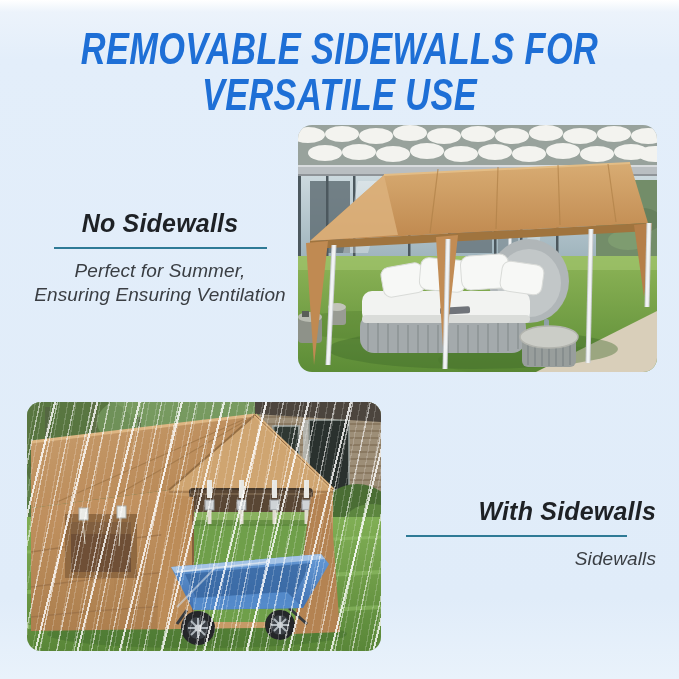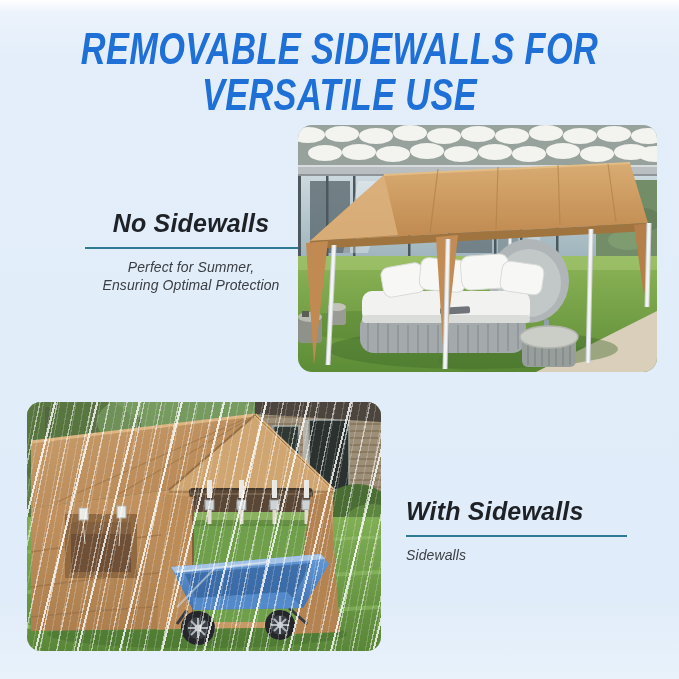--- a/index.html
+++ b/index.html
@@ -20,24 +20,24 @@
     position:absolute;top:26px;left:0;right:0;text-align:center;
     color:var(--accent-blue);font-weight:700;font-size:44px;line-height:1.04;
     letter-spacing:.5px;transform:scale(.78,1);transform-origin:50% 0;
   }
   .title .tline{display:block;}
   
   .tblock h2{
     margin:0;color:var(--heading-text);font-size:25px;font-weight:700;letter-spacing:.2px;
   }
   .tblock .divider{height:2px;background:var(--divider-teal);border:0;margin:9px 0 10px;}
-  .tblock .body{color:var(--body-text);font-size:14px;line-height:1.25;letter-spacing:.1px;}
-  .block-left{position:absolute;top:209px;left:53px;width:276px;text-align:center;}
+  .tblock .body{color:var(--body-text);font-size:19px;line-height:1.25;letter-spacing:.1px;}
+  .block-left{position:absolute;top:209px;left:22px;width:276px;text-align:center;}
   .block-left .divider{width:213px;margin-left:auto;margin-right:auto;}
-  .block-right{position:absolute;top:497px;left:406px;width:250px;text-align:left;}
+  .block-right{position:absolute;top:497px;left:406px;width:250px;text-align:right;}
   .block-right .divider{width:221px;}
   
   .photo{position:absolute;border-radius:14px;overflow:hidden;}
   .photo svg{display:block;}
   .photo-top{left:298px;top:125px;width:359px;height:247px;}
   .photo-bottom{left:27px;top:402px;width:354px;height:249px;}
   
   .rain{position:absolute;left:-30%;top:-30%;width:170%;height:170%;pointer-events:none;}
   .rain1{
     transform:rotate(12deg);
@@ -61,21 +61,21 @@
   <div class="title">
     <span class="tline">REMOVABLE SIDEWALLS FOR</span>
     <span class="tline">VERSATILE USE</span>
   </div>
 
   <div class="tblock block-left">
     <h2>No Sidewalls</h2>
     <div class="divider"></div>
     <div class="body">
       <div>Perfect for Summer,</div>
-      <div>Ensuring Optimal Protection</div>
+      <div>Ensuring Ensuring Ventilation</div>
     </div>
   </div>
 
   <div class="photo photo-top">
     <svg width="359" height="247" viewBox="0 0 359 247">
       <defs>
         <linearGradient id="gGlass" x1="0" y1="0" x2="0" y2="1">
           <stop offset="0" stop-color="#ccd9de"></stop>
             <stop offset="1" stop-color="#9fb4bd"></stop>
         </linearGradient>

